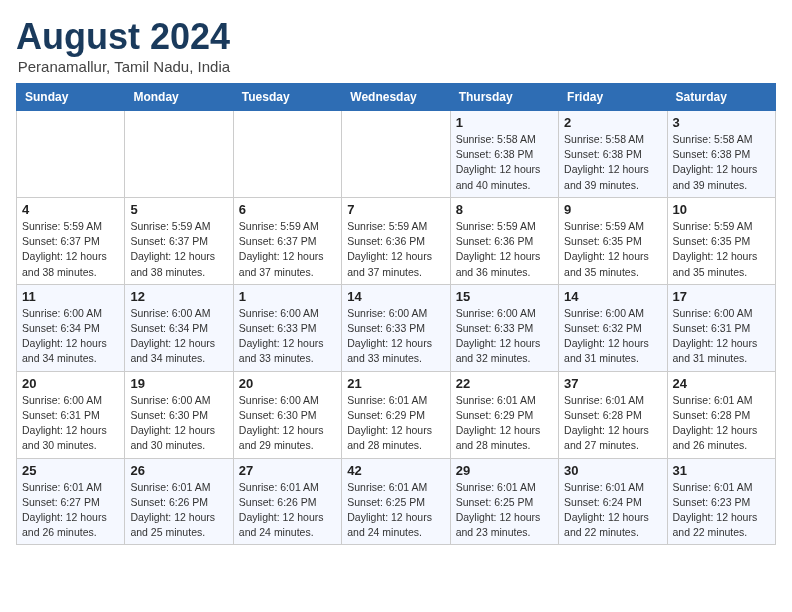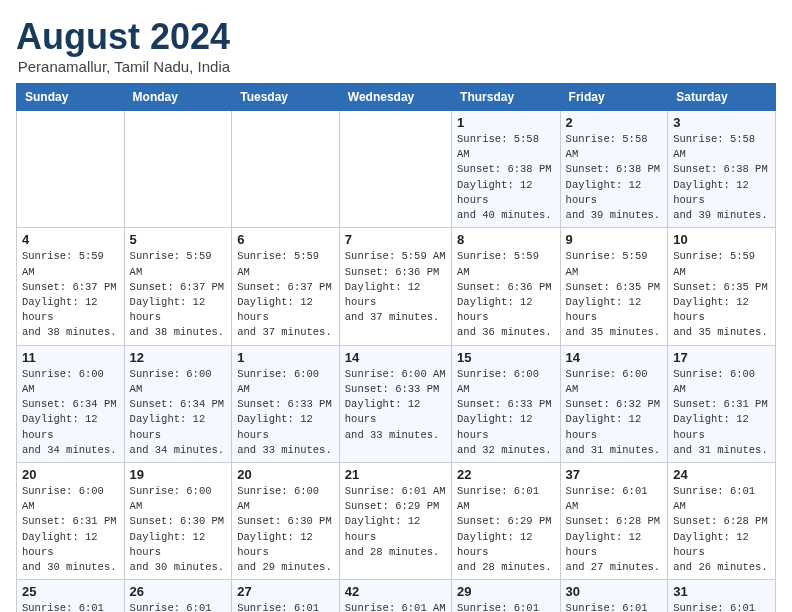--- a/index.html
+++ b/index.html
@@ -74,21 +74,20 @@
     .day-number {
       font-size: 13px;
       font-weight: bold;
       color: #222;
       margin-bottom: 2px;
     }
     .day-info {
       color: #333;
       font-size: 10.5px;
       line-height: 1.45;
-      font-family: Liberation Mono, monospace;
     }
     .empty-cell {
       background: #fff !important;
     }
   </style>
 </head>
 <body>
 
 <div class="header-section">
   <div class="title-section">

